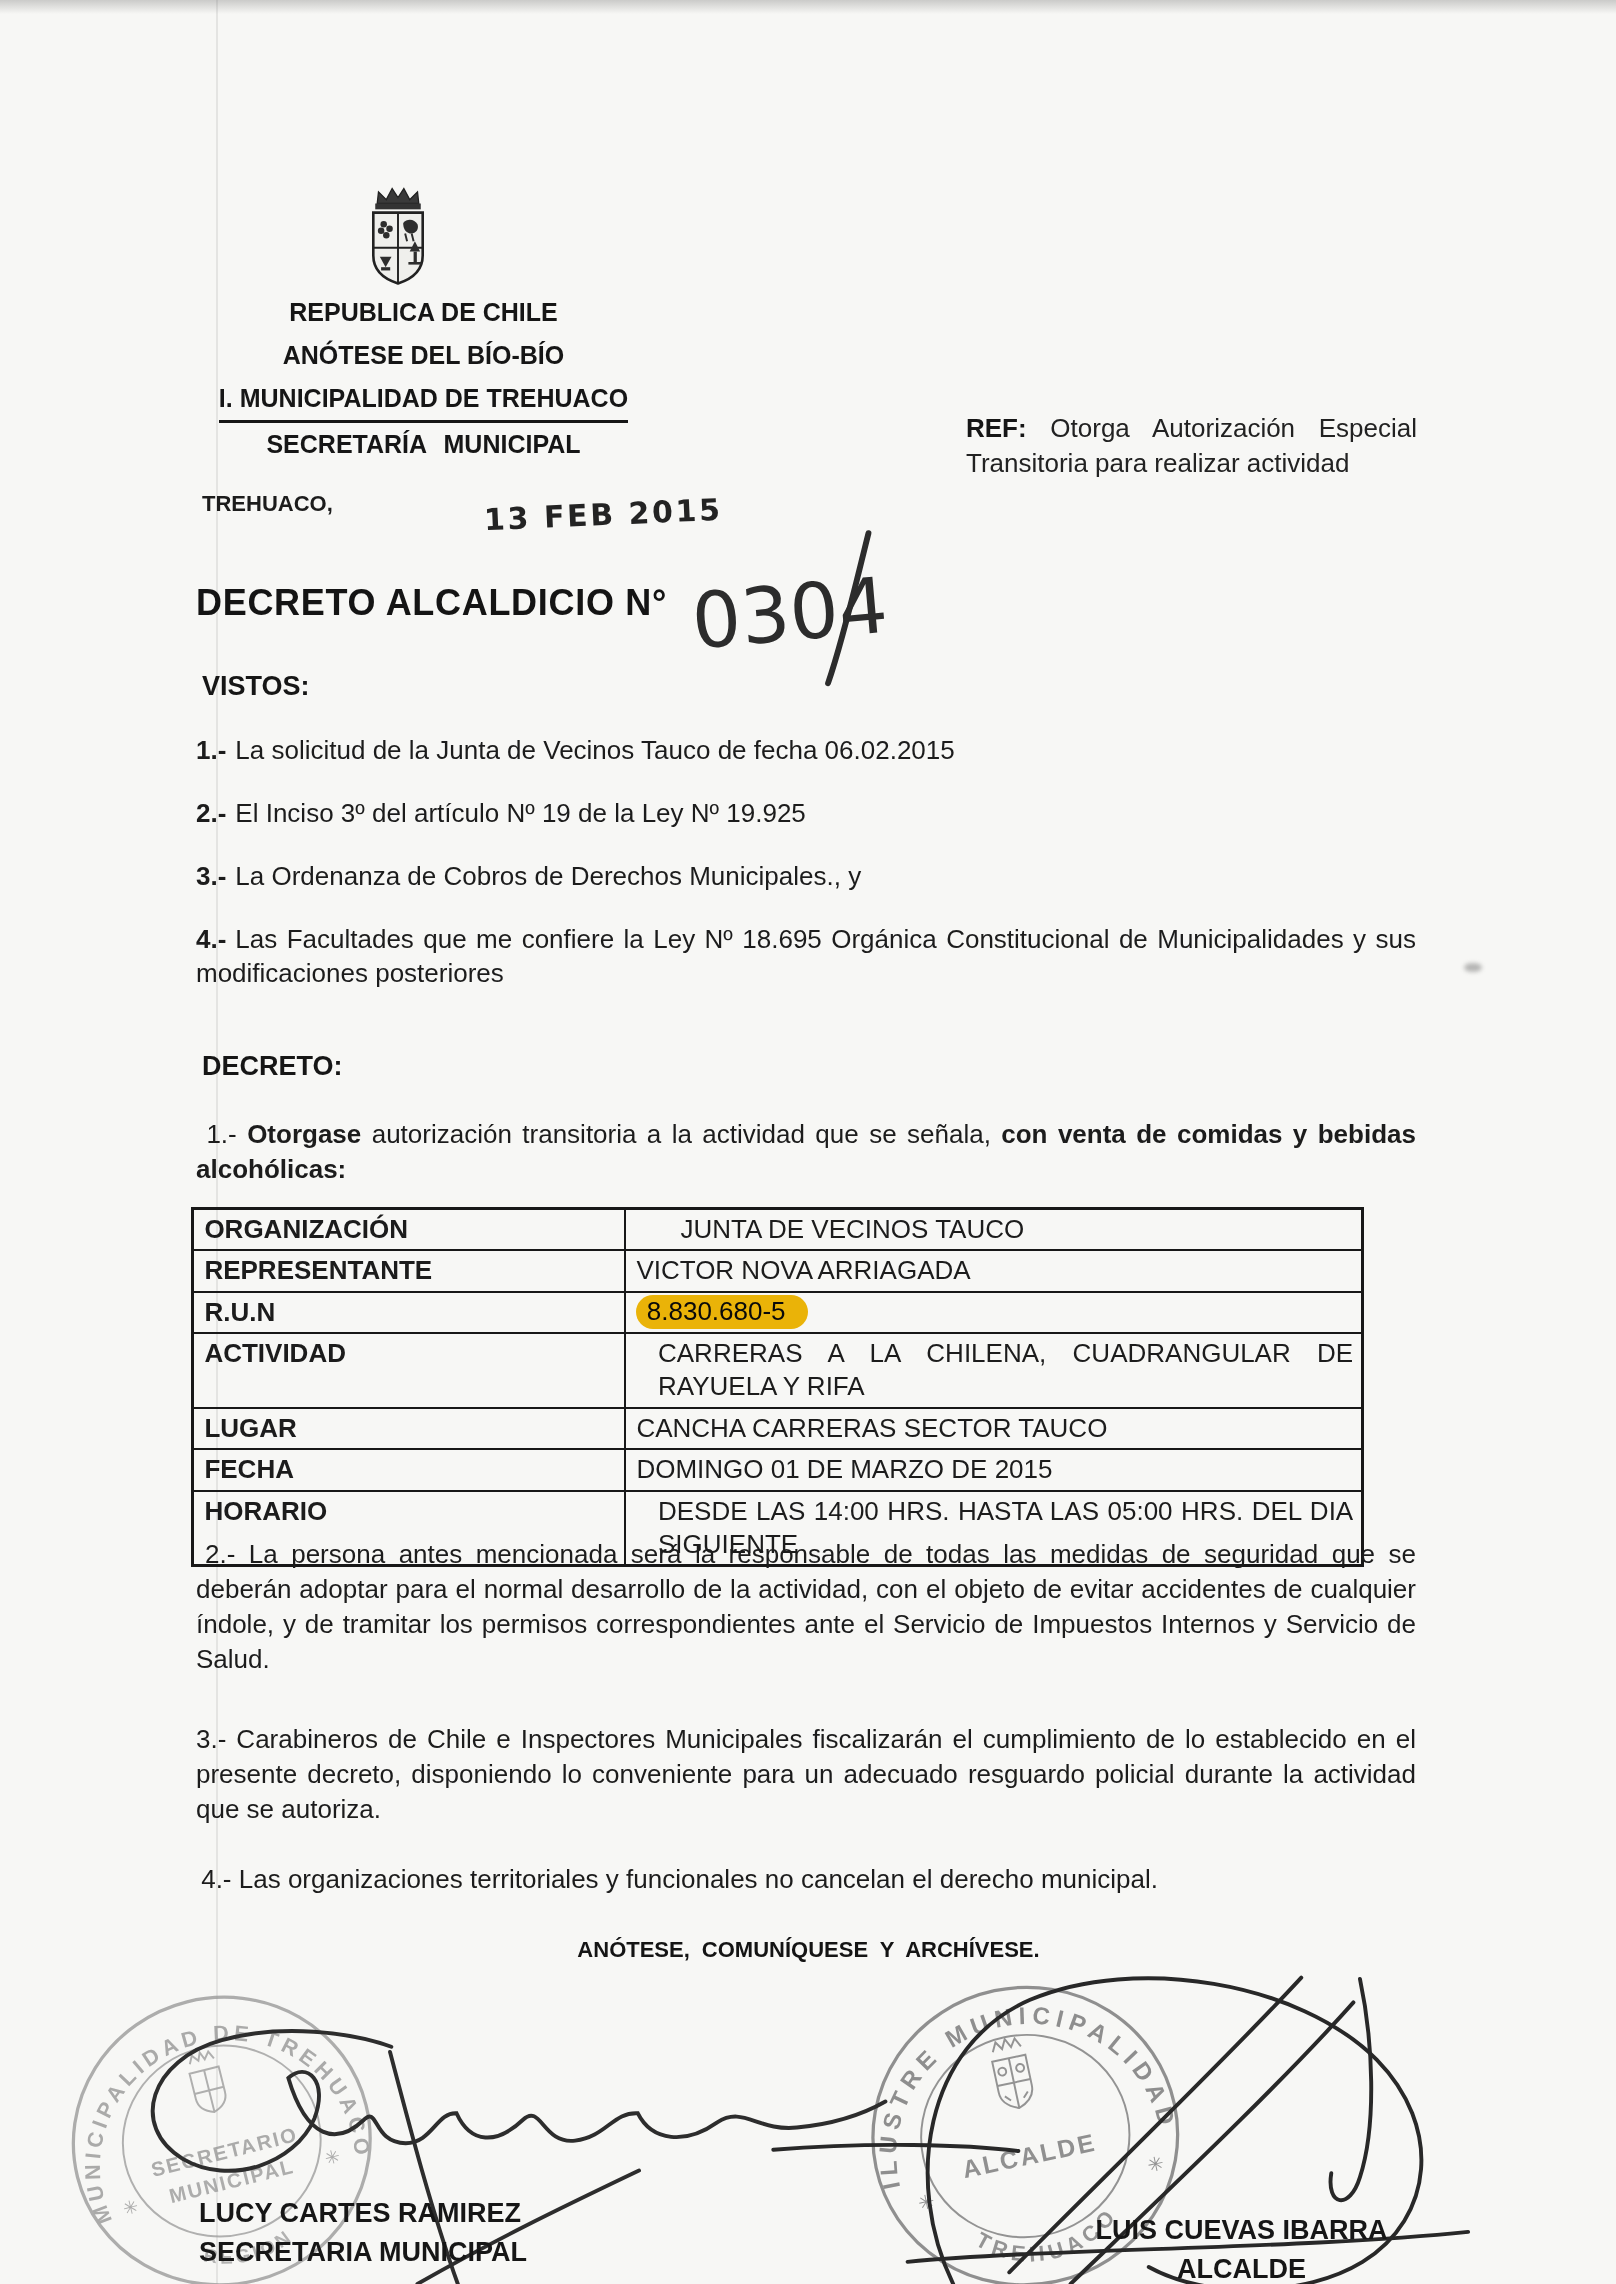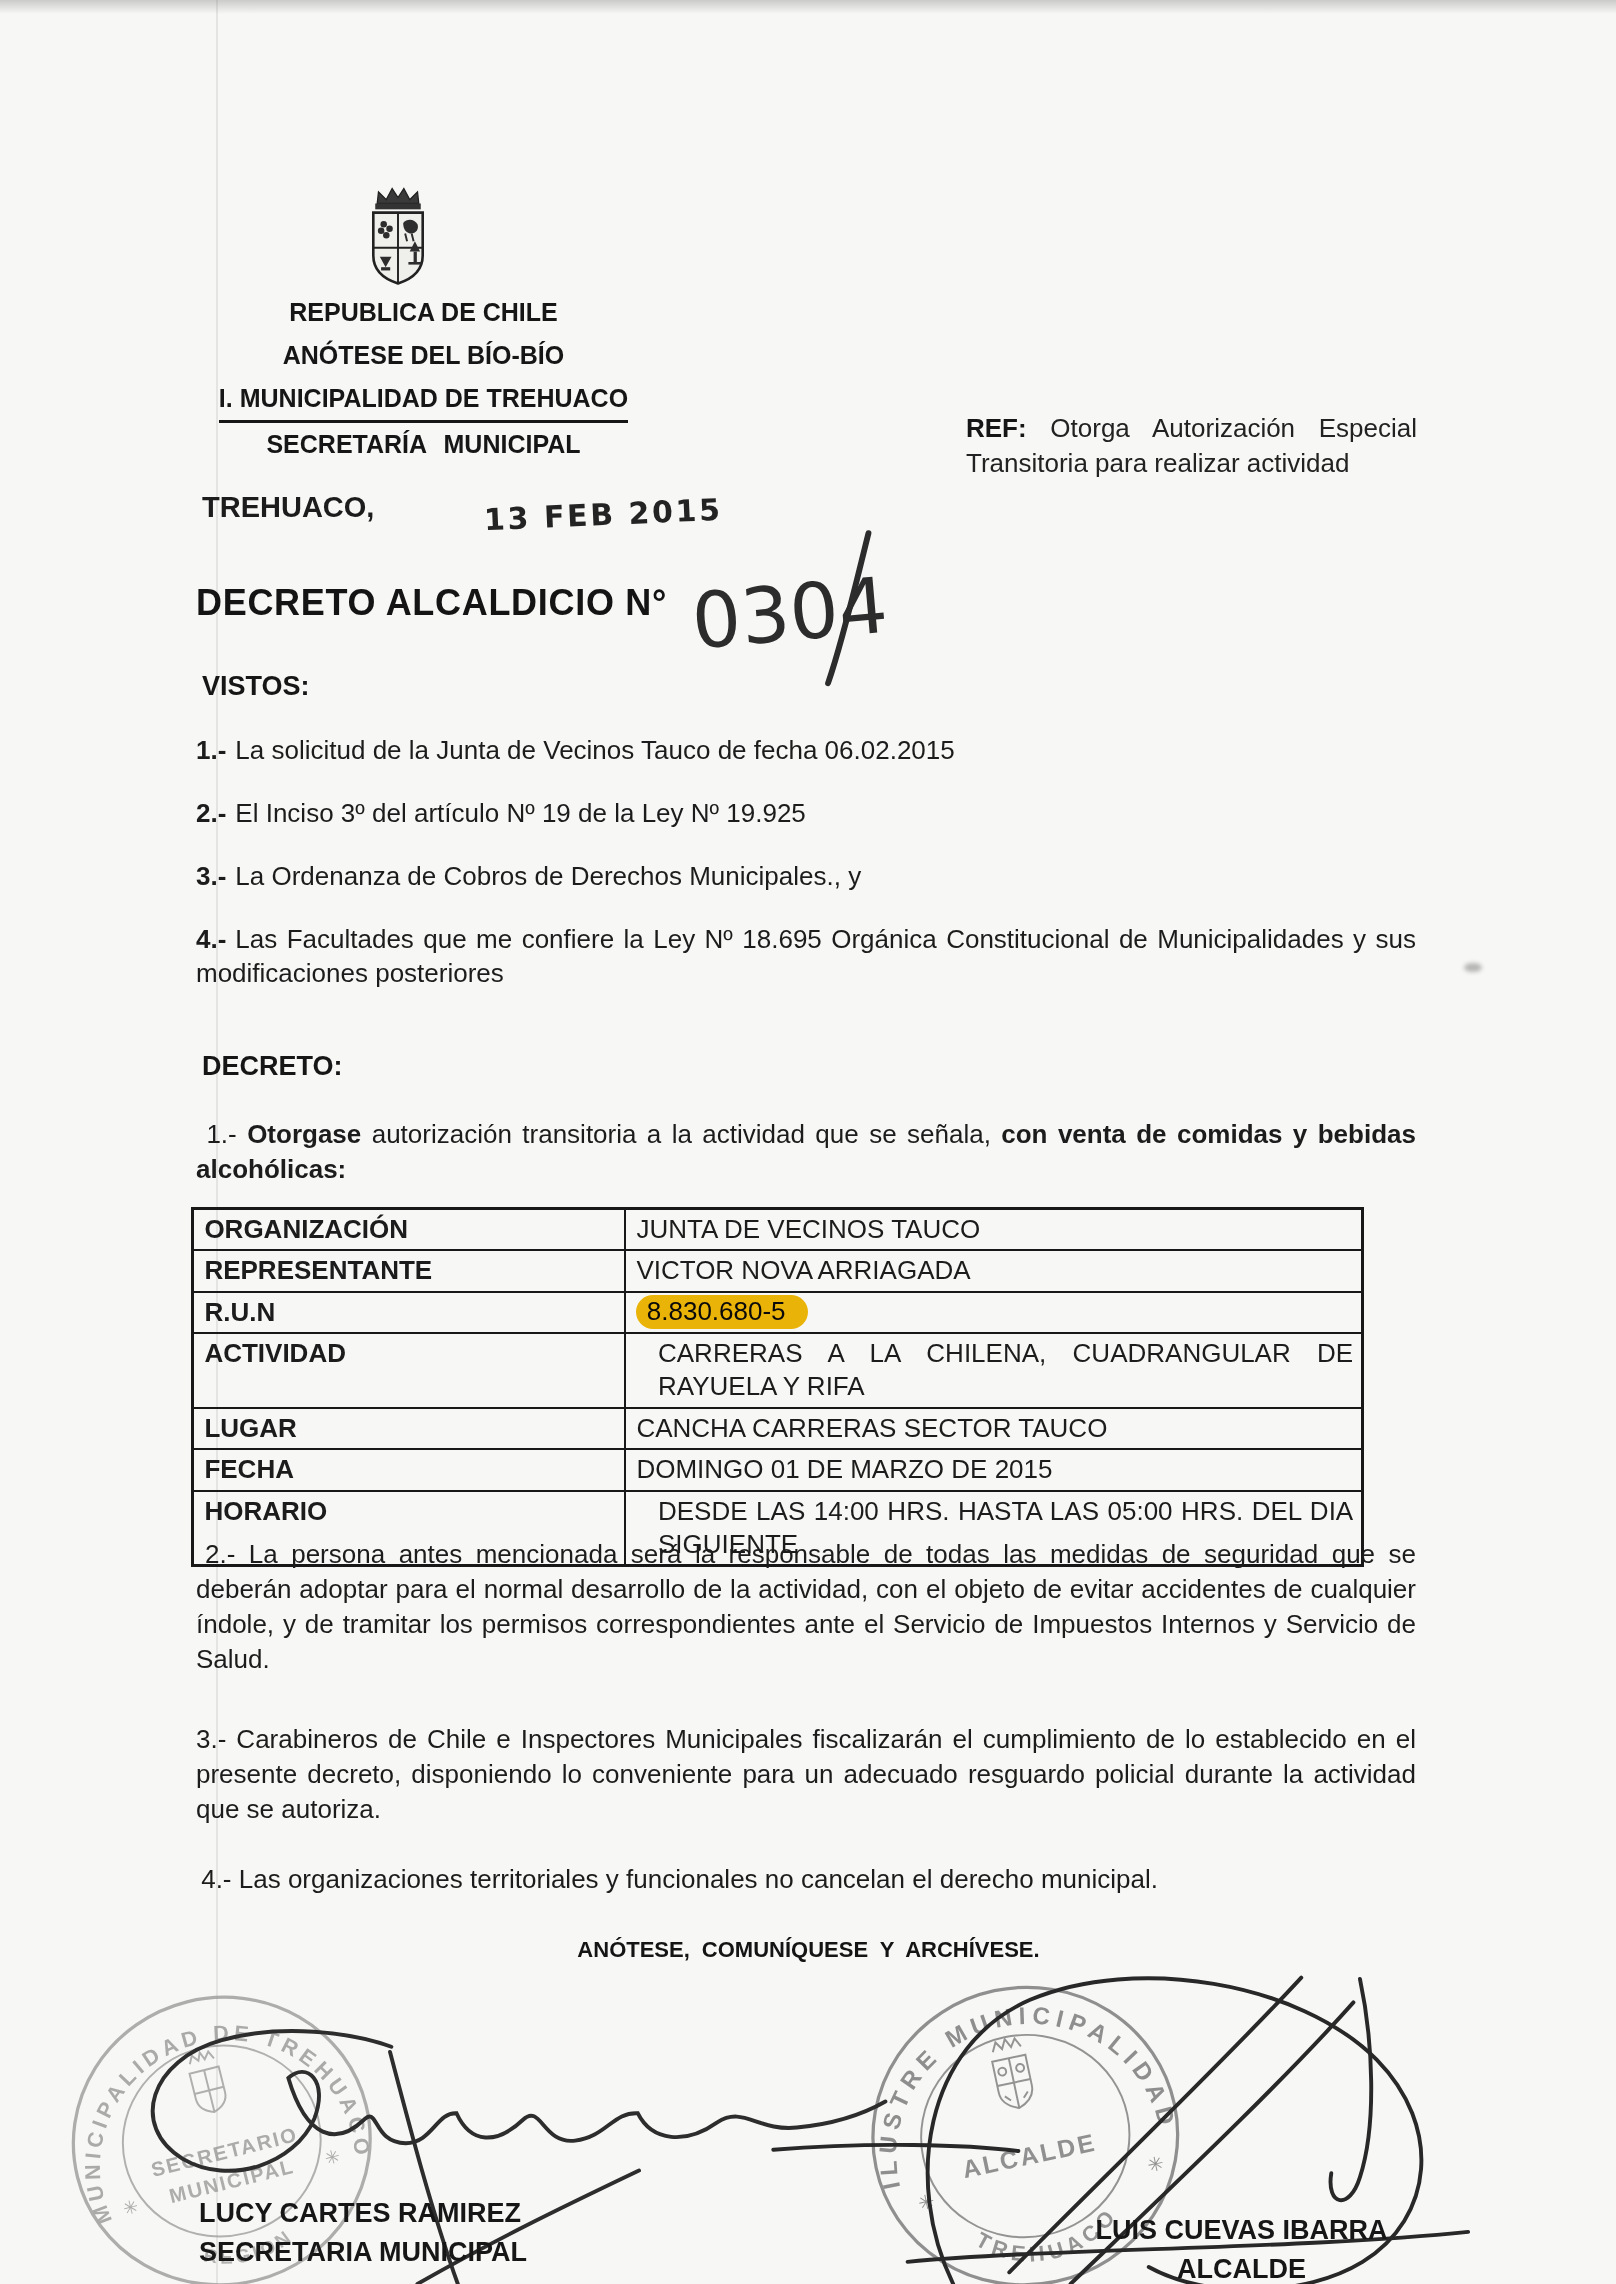--- a/index.html
+++ b/index.html
@@ -20,39 +20,39 @@
   
   .header-block{left:156px;top:291px;width:535px;text-align:center;
     font-weight:bold;font-size:25px;line-height:43px;color:#161616;}
   .muni-underline{display:inline-block;border-bottom:3.3px solid #161616;padding-bottom:0;}
   .dept-line{word-spacing:10.4px;}
   
   .ref-block{left:966px;top:411px;width:451px;font-size:26px;line-height:35px;
     text-align:justify;color:#222;}
   .ref-block b{color:#161616;}
   
-  .city{left:202px;top:491px;font-size:29px;font-weight:bold;}
+  .city{left:202px;top:491px;font-size:22px;font-weight:bold;}
   .date-stamp{left:484px;top:497px;font-family:"DejaVu Sans",sans-serif;font-weight:bold;
     font-size:30px;letter-spacing:2.6px;color:#232323;transform:rotate(-2.5deg);}
   
   .decree-title{left:196px;top:582px;font-size:36px;font-weight:bold;letter-spacing:0.7px;color:#141414;}
   
   .section-head{font-size:27px;font-weight:bold;color:#161616;}
   .vistos-head{left:202px;top:671px;}
   .vistos-list{left:196px;top:733px;width:1220px;font-size:26px;line-height:34px;}
   .vistos-item{margin-bottom:29px;text-align:justify;}
   .vistos-item .num{font-weight:bold;padding-right:9px;}
   .decreto-head{left:202px;top:1051px;}
   .p1{left:196px;top:1117px;width:1220px;font-size:26px;line-height:35px;
     text-align:justify;text-indent:10.4px;}
   
   .info-table{left:191px;top:1207px;width:1173px;border:3.3px solid #181818;
     box-sizing:border-box;background:transparent;}
   .trow{display:flex;border-top:2.6px solid #181818;}
-  .trow:first-child{border-top:none;}
+  .trow:first-child{border-top:none;gap:44px;}
   .tcell{font-size:26px;line-height:33px;padding:2.6px 7.8px 3.9px 10.4px;box-sizing:border-box;}
   .tlabel{width:432px;font-weight:bold;border-right:2px solid #181818;flex:none;}
   .tvalue{flex:1;}
   .just{text-align:justify;padding-left:32px;}
   .redact{background:#eab308;color:#0a0a0a;border-radius:17px;padding:1.3px 22px 2.6px 10.4px;}
   
   .clause{left:196px;width:1220px;font-size:26px;line-height:35px;text-align:justify;}
   .c2{top:1537px;text-indent:9px;}
   .c3{top:1722px;}
   .c4{top:1862px;text-indent:5.2px;}

